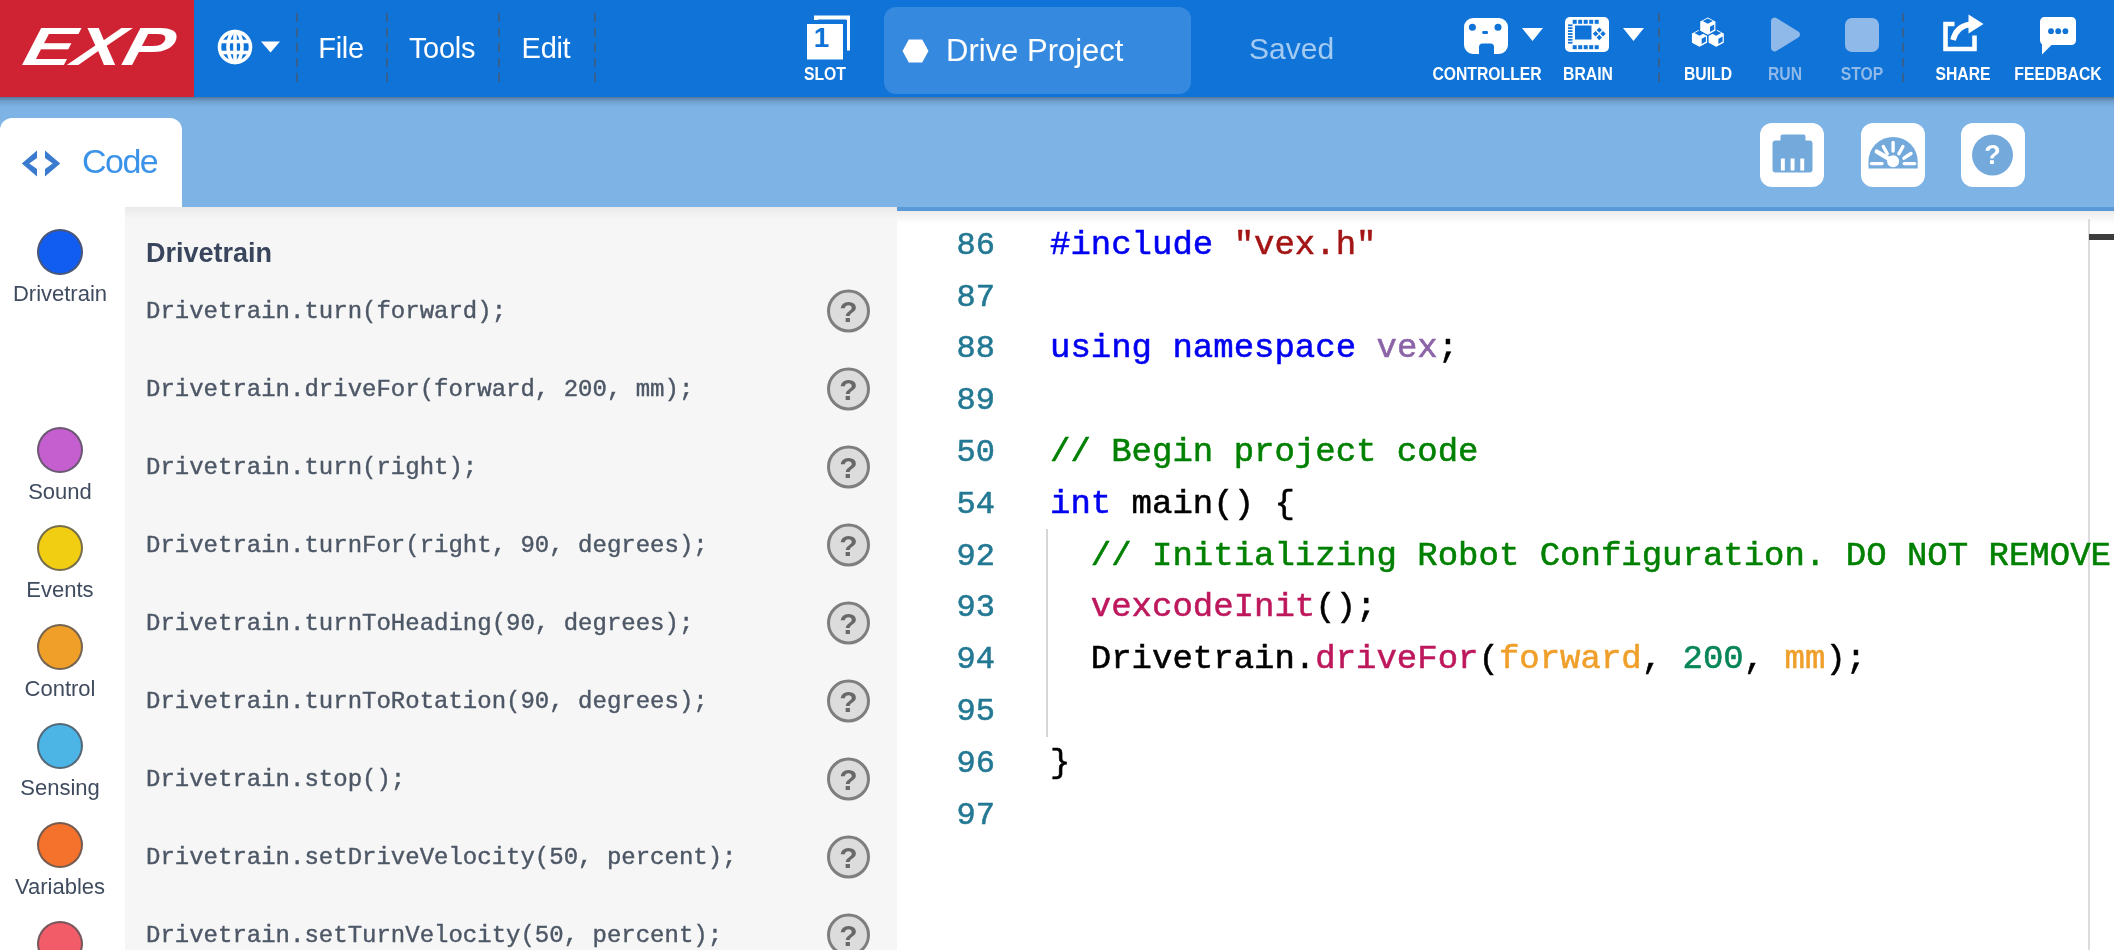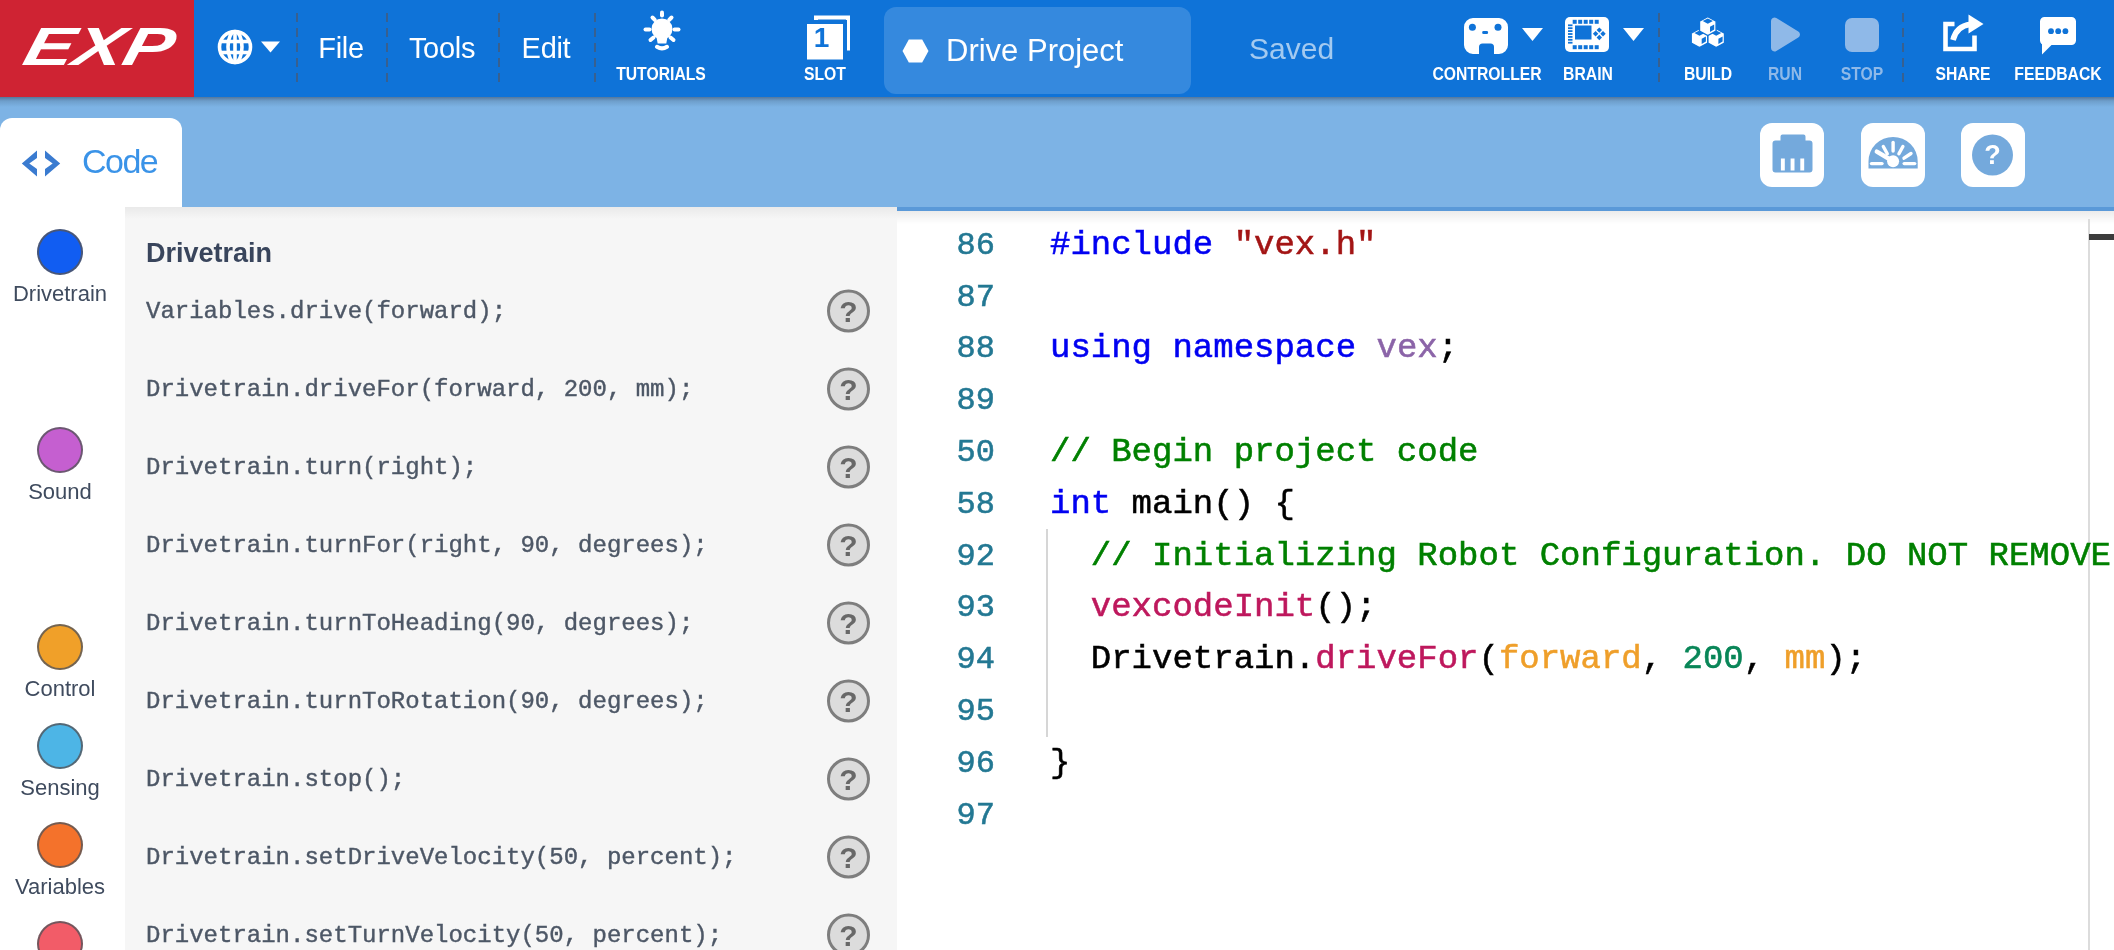--- a/index.html
+++ b/index.html
@@ -76,37 +76,20 @@
   <div class="sep" style="left:296px"></div>
   <div class="sep" style="left:386px"></div>
   <div class="sep" style="left:498px"></div>
   <div class="sep" style="left:594px"></div>
   <div class="sep" style="left:1658px"></div>
   <div class="sep" style="left:1902px"></div>
   <div class="menuitem" style="left:296px;width:90px;">File</div>
   <div class="menuitem" style="left:386px;width:112px;">Tools</div>
   <div class="menuitem" style="left:498px;width:96px;">Edit</div>
 
-  <div class="tbgroup" style="left:594px;width:134px;">
-    <svg class="tbicon" style="left:46px;transform:none;top:8px" width="44" height="44" viewBox="0 0 44 44">
-      <g stroke="#fff" stroke-width="4" stroke-linecap="round">
-        <line x1="22" y1="4.5" x2="22" y2="7.5"></line>
-        <line x1="12.5" y1="9.5" x2="14.8" y2="11.8"></line>
-        <line x1="31.5" y1="9.5" x2="29.2" y2="11.8"></line>
-        <line x1="5.5" y1="21.5" x2="9.5" y2="21.5"></line>
-        <line x1="38.5" y1="21.5" x2="34.5" y2="21.5"></line>
-        <line x1="10.5" y1="32" x2="13.5" y2="29.5"></line>
-        <line x1="33.5" y1="32" x2="30.5" y2="29.5"></line>
-      </g>
-      <circle cx="22" cy="21" r="10.5" fill="#fff"></circle>
-      <path d="M16 26.5 h12 L26.3 35.5 h-8.6 z" fill="#fff"></path>
-      <path d="M17 38.8 Q 22 42 27 38.8" stroke="#fff" stroke-width="4" fill="none" stroke-linecap="round"></path>
-    </svg>
-    <div class="tblabel">TUTORIALS</div>
-  </div>
   <div class="tbgroup" style="left:780px;width:90px;">
     <svg class="tbicon" style="left:20px;transform:none;top:10px" width="52" height="52" viewBox="0 0 52 52">
       <path d="M14 5.4 h36 v35 h-36 z M18 9.4 h28 v27 h-28 z" fill="#fff" fill-rule="evenodd"></path>
       <rect x="3" y="10" width="44" height="43.5" fill="#0f73d8"></rect>
       <rect x="7" y="14" width="36" height="35.5" fill="#fff"></rect>
       <text x="21.5" y="36.7" text-anchor="middle" fill="#0f73d8" font-size="28" font-weight="bold" font-family="Liberation Sans">1</text>
     </svg>
     <div class="tblabel">SLOT</div>
   </div>
 
@@ -255,40 +238,44 @@
 
 <div id="sidebar">
     <div class="cat" style="top: 22px;">
       <div class="circ" style="background:#115df2"></div>
       <div class="lbl">Drivetrain</div>
     </div>
     <div class="cat" style="top: 219.6px;">
       <div class="circ" style="background:#c55fd0"></div>
       <div class="lbl">Sound</div>
     </div>
+    <div class="cat" style="top: 318.4px;">
+      <div class="circ" style="background:#f2ce13"></div>
+      <div class="lbl">Events</div>
+    </div>
     <div class="cat" style="top: 417.2px;">
       <div class="circ" style="background:#f0a029"></div>
       <div class="lbl">Control</div>
     </div>
     <div class="cat" style="top: 516px;">
       <div class="circ" style="background:#4db5e6"></div>
       <div class="lbl">Sensing</div>
     </div>
     <div class="cat" style="top: 614.8px;">
       <div class="circ" style="background:#f4722b"></div>
       <div class="lbl">Variables</div>
     </div>
     <div class="cat" style="top: 713.6px;">
       <div class="circ" style="background:#f25c68"></div>
     </div>
   </div>
 
 <div id="palette">
   <h3>Drivetrain</h3>
-<div class="cmd" style="top: 103.5px;">Variables.drive(forward);</div>
+<div class="cmd" style="top: 103.5px;">Drivetrain.turn(forward);</div>
     <div class="qc" style="top: 103.5px;">?</div>
     <div class="cmd" style="top: 181.5px;">Drivetrain.driveFor(forward, 200, mm);</div>
     <div class="qc" style="top: 181.5px;">?</div>
     <div class="cmd" style="top: 259.5px;">Drivetrain.turn(right);</div>
     <div class="qc" style="top: 259.5px;">?</div>
     <div class="cmd" style="top: 337.5px;">Drivetrain.turnFor(right, 90, degrees);</div>
     <div class="qc" style="top: 337.5px;">?</div>
     <div class="cmd" style="top: 415.5px;">Drivetrain.turnToHeading(90, degrees);</div>
     <div class="qc" style="top: 415.5px;">?</div>
     <div class="cmd" style="top: 493.5px;">Drivetrain.turnToRotation(90, degrees);</div>
@@ -309,21 +296,21 @@
 <div class="cl ln" style="top: 33.8px;">86</div>
     <div class="cl cd" style="top: 33.8px;"><span class="k">#include</span> <span class="s">"vex.h"</span></div>
     <div class="cl ln" style="top: 85.6px;">87</div>
     <div class="cl cd" style="top: 85.6px;"></div>
     <div class="cl ln" style="top: 137.4px;">88</div>
     <div class="cl cd" style="top: 137.4px;"><span class="k">using</span> <span class="k">namespace</span> <span class="ns">vex</span>;</div>
     <div class="cl ln" style="top: 189.2px;">89</div>
     <div class="cl cd" style="top: 189.2px;"></div>
     <div class="cl ln" style="top: 241px;">50</div>
     <div class="cl cd" style="top: 241px;"><span class="c">// Begin project code</span></div>
-    <div class="cl ln" style="top: 292.8px;">58</div>
+    <div class="cl ln" style="top: 292.8px;">54</div>
     <div class="cl cd" style="top: 292.8px;"><span class="k">int</span> main() {</div>
     <div class="cl ln" style="top: 344.6px;">92</div>
     <div class="cl cd" style="top: 344.6px;">  <span class="c">// Initializing Robot Configuration. DO NOT REMOVE!</span></div>
     <div class="cl ln" style="top: 396.4px;">93</div>
     <div class="cl cd" style="top: 396.4px;">  <span class="fn">vexcodeInit</span>();</div>
     <div class="cl ln" style="top: 448.2px;">94</div>
     <div class="cl cd" style="top: 448.2px;">  Drivetrain.<span class="fn">driveFor</span>(<span class="ar">forward</span>, <span class="num">200</span>, <span class="ar">mm</span>);</div>
     <div class="cl ln" style="top: 500px;">95</div>
     <div class="cl cd" style="top: 500px;"></div>
     <div class="cl ln" style="top: 551.8px;">96</div>

